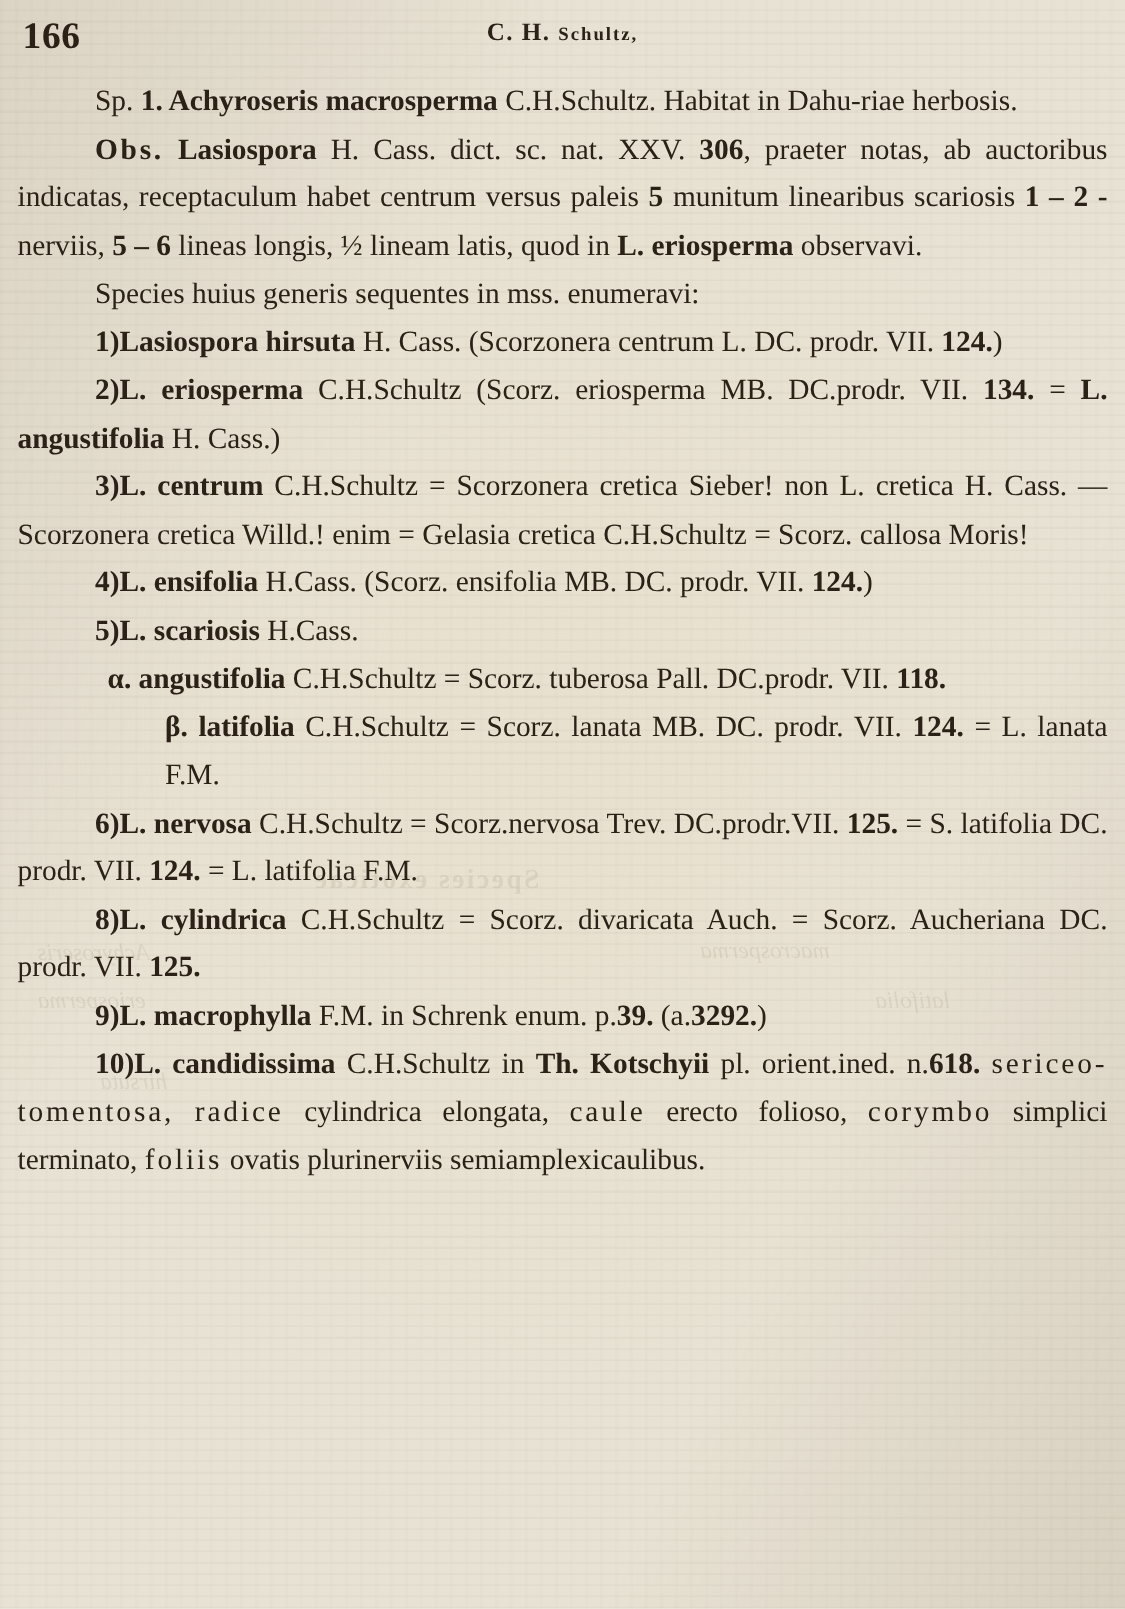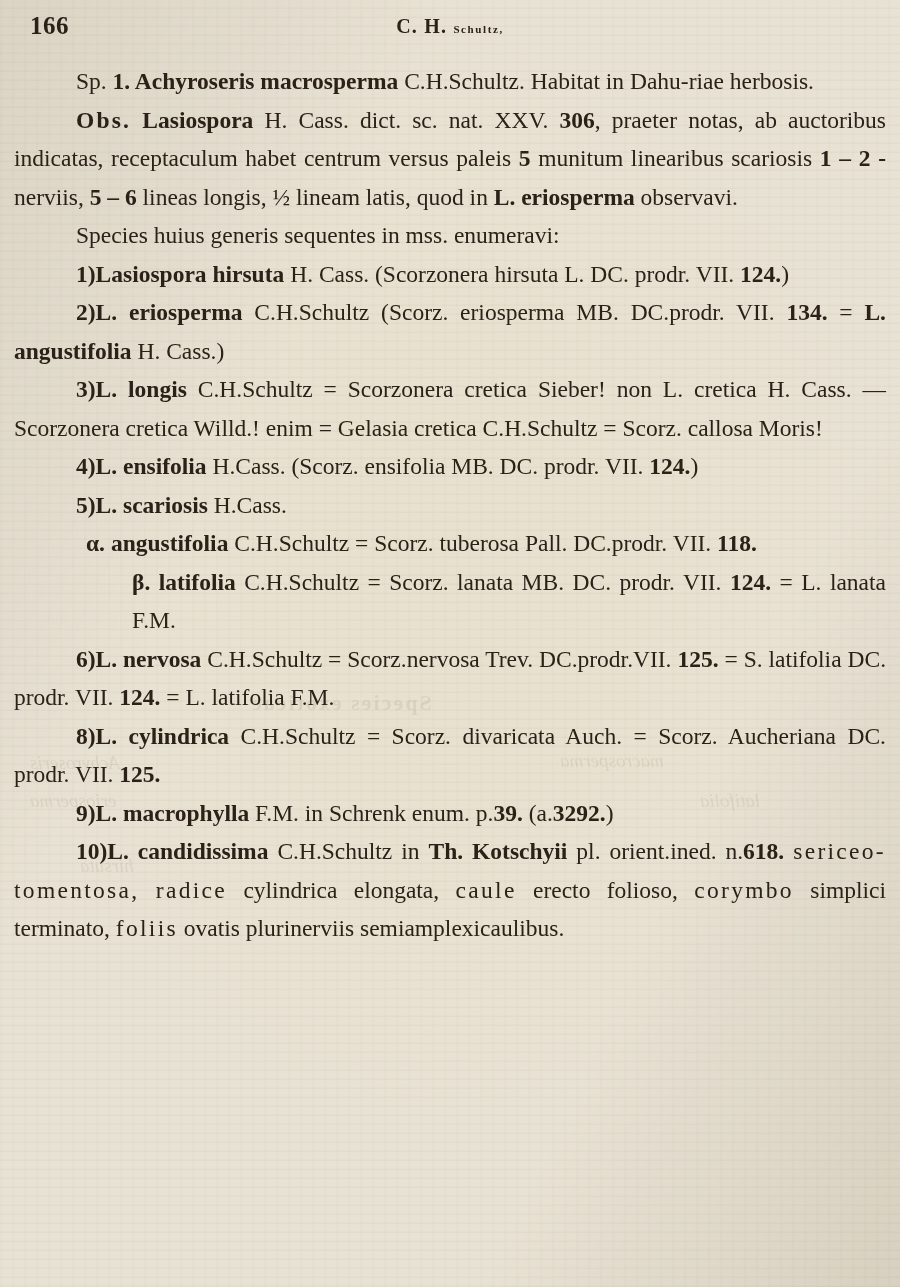--- a/index.html
+++ b/index.html
@@ -70,38 +70,38 @@
 
   .header {
     position: absolute;
     top: 12px;
     left: 14px;
     right: 14px;
     height: 34px;
   }
   .folio {
     position: absolute;
-    left: 16px;
+    left: 4px;
     top: 0;
-    font-size: 25px;
+    font-size: 30px;
     font-weight: bold;
     letter-spacing: 0.5px;
   }
   .running-title {
     position: absolute;
     left: 0;
     right: 0;
     top: 3px;
     text-align: center;
     font-size: 20px;
     font-weight: bold;
     letter-spacing: 1.2px;
   }
   .running-title .sc {
-    font-size: 11px;
+    font-size: 15px;
     letter-spacing: 1.6px;
   }
 
   .body-text {
     position: absolute;
     top: 62px;
     left: 14px;
     width: 872px;
     font-size: 23.5px;
     line-height: 38.5px;
@@ -154,29 +154,29 @@
       <span>Sp. </span><span class="b">1. </span><span class="bi">Achyroseris macrosperma</span><span> C.H.Schultz.  Habitat in Dahu-riae herbosis.</span>
     </p>
 
     <p class="para">
       <span class="obs-lead">Obs.</span><span>  </span><span class="bi">Lasiospora</span><span> H. Cass. dict. sc. nat. XXV. </span><span class="b">306</span><span>, praeter notas, ab auctoribus indicatas, receptaculum habet centrum versus paleis </span><span class="b">5</span><span> munitum linearibus scariosis </span><span class="b">1 – 2 -</span><span>nerviis, </span><span class="b">5 – 6</span><span> lineas longis, ½ lineam latis, quod in </span><span class="bi">L. eriosperma</span><span> observavi.</span>
     </p>
 
     <p class="para">Species huius generis sequentes in mss. enumeravi:</p>
 
     <p class="para">
-      <span class="b">1)</span><span class="bi">Lasiospora hirsuta</span><span> H. Cass. (Scorzonera hirsuta L. DC. prodr. VII. </span><span class="b">124.</span><span>)</span>
+      <span class="b">1)</span><span class="bi">Lasiospora hirsuta</span><span> H. Cass. (Scorzonera centrum L. DC. prodr. VII. </span><span class="b">124.</span><span>)</span>
     </p>
 
     <p class="para">
       <span class="b">2)</span><span class="bi">L. eriosperma</span><span> C.H.Schultz (Scorz. eriosperma MB. DC.prodr. VII. </span><span class="b">134.</span><span> = </span><span class="bi">L. angustifolia</span><span> H. Cass.)</span>
     </p>
 
     <p class="para">
-      <span class="b">3)</span><span class="bi">L. longis</span><span> C.H.Schultz = Scorzonera cretica Sieber! non L. cretica H. Cass. — Scorzonera cretica Willd.! enim = Gelasia cretica C.H.Schultz = Scorz. callosa Moris!</span>
+      <span class="b">3)</span><span class="bi">L. centrum</span><span> C.H.Schultz = Scorzonera cretica Sieber! non L. cretica H. Cass. — Scorzonera cretica Willd.! enim = Gelasia cretica C.H.Schultz = Scorz. callosa Moris!</span>
     </p>
 
     <p class="para">
       <span class="b">4)</span><span class="bi">L. ensifolia</span><span> H.Cass. (Scorz. ensifolia MB. DC. prodr. VII. </span><span class="b">124.</span><span>)</span>
     </p>
 
     <p class="para">
       <span class="b">5)</span><span class="bi">L. scariosis</span><span> H.Cass.</span>
     </p>
 

